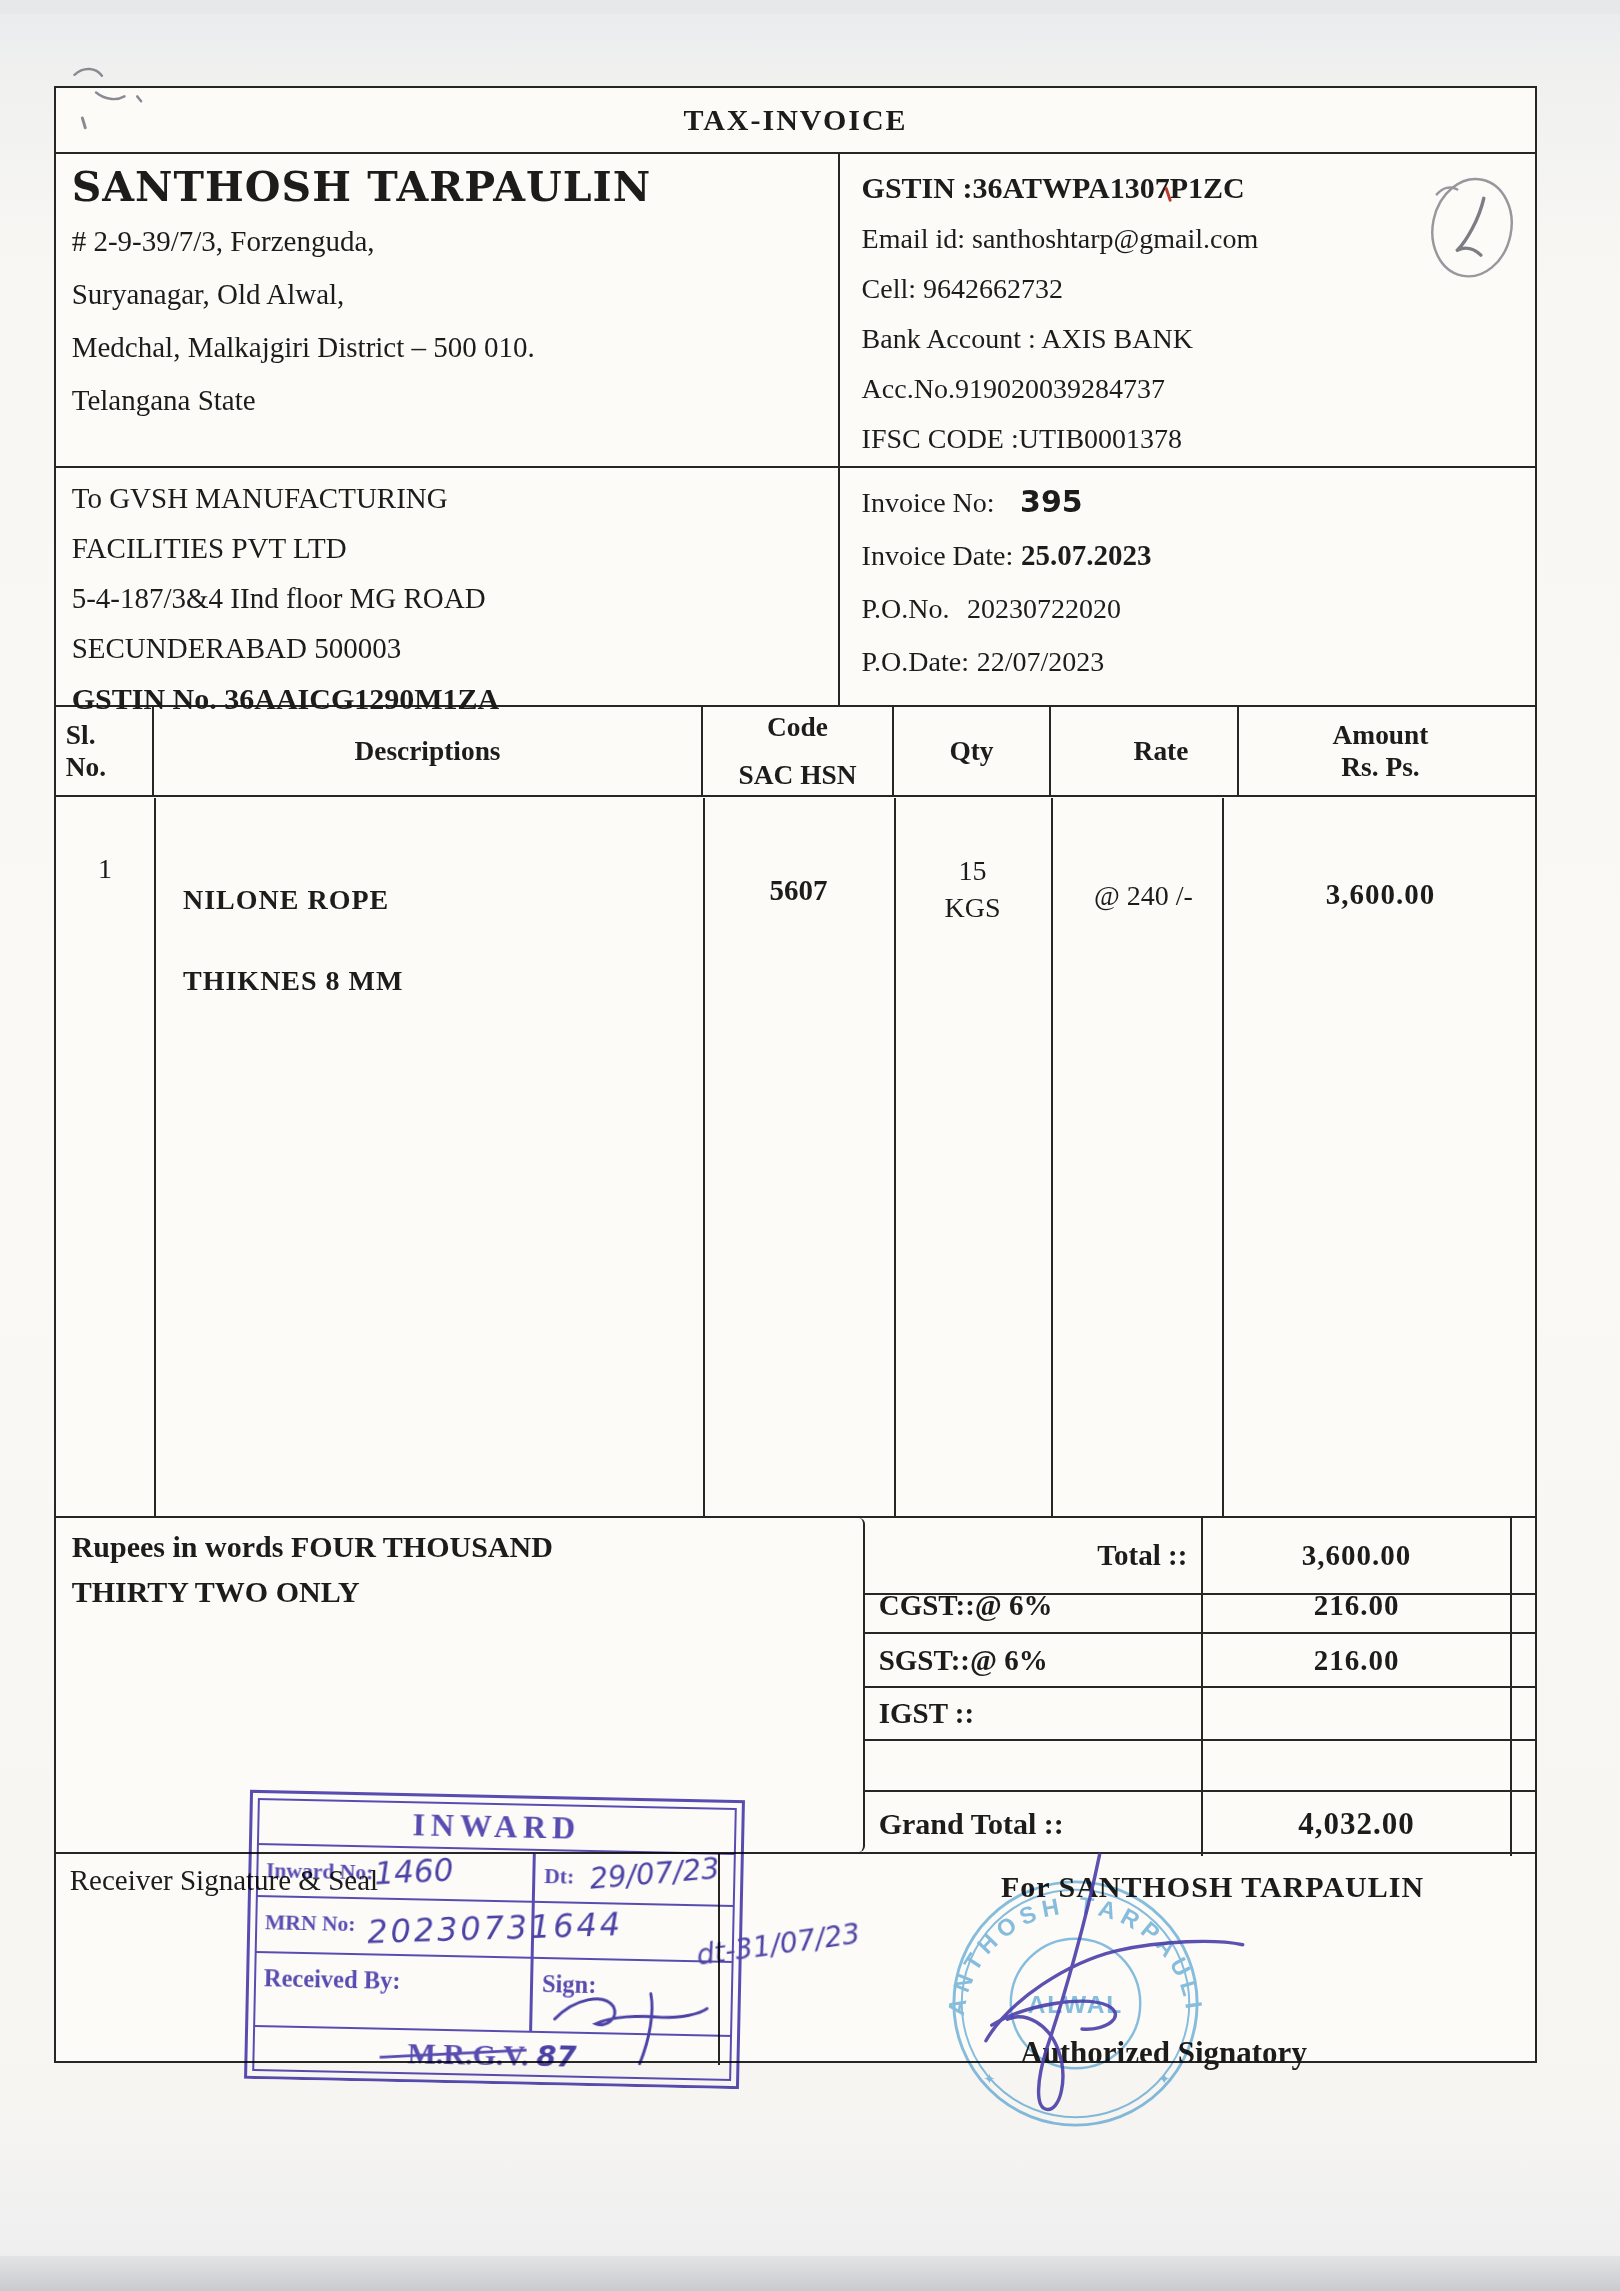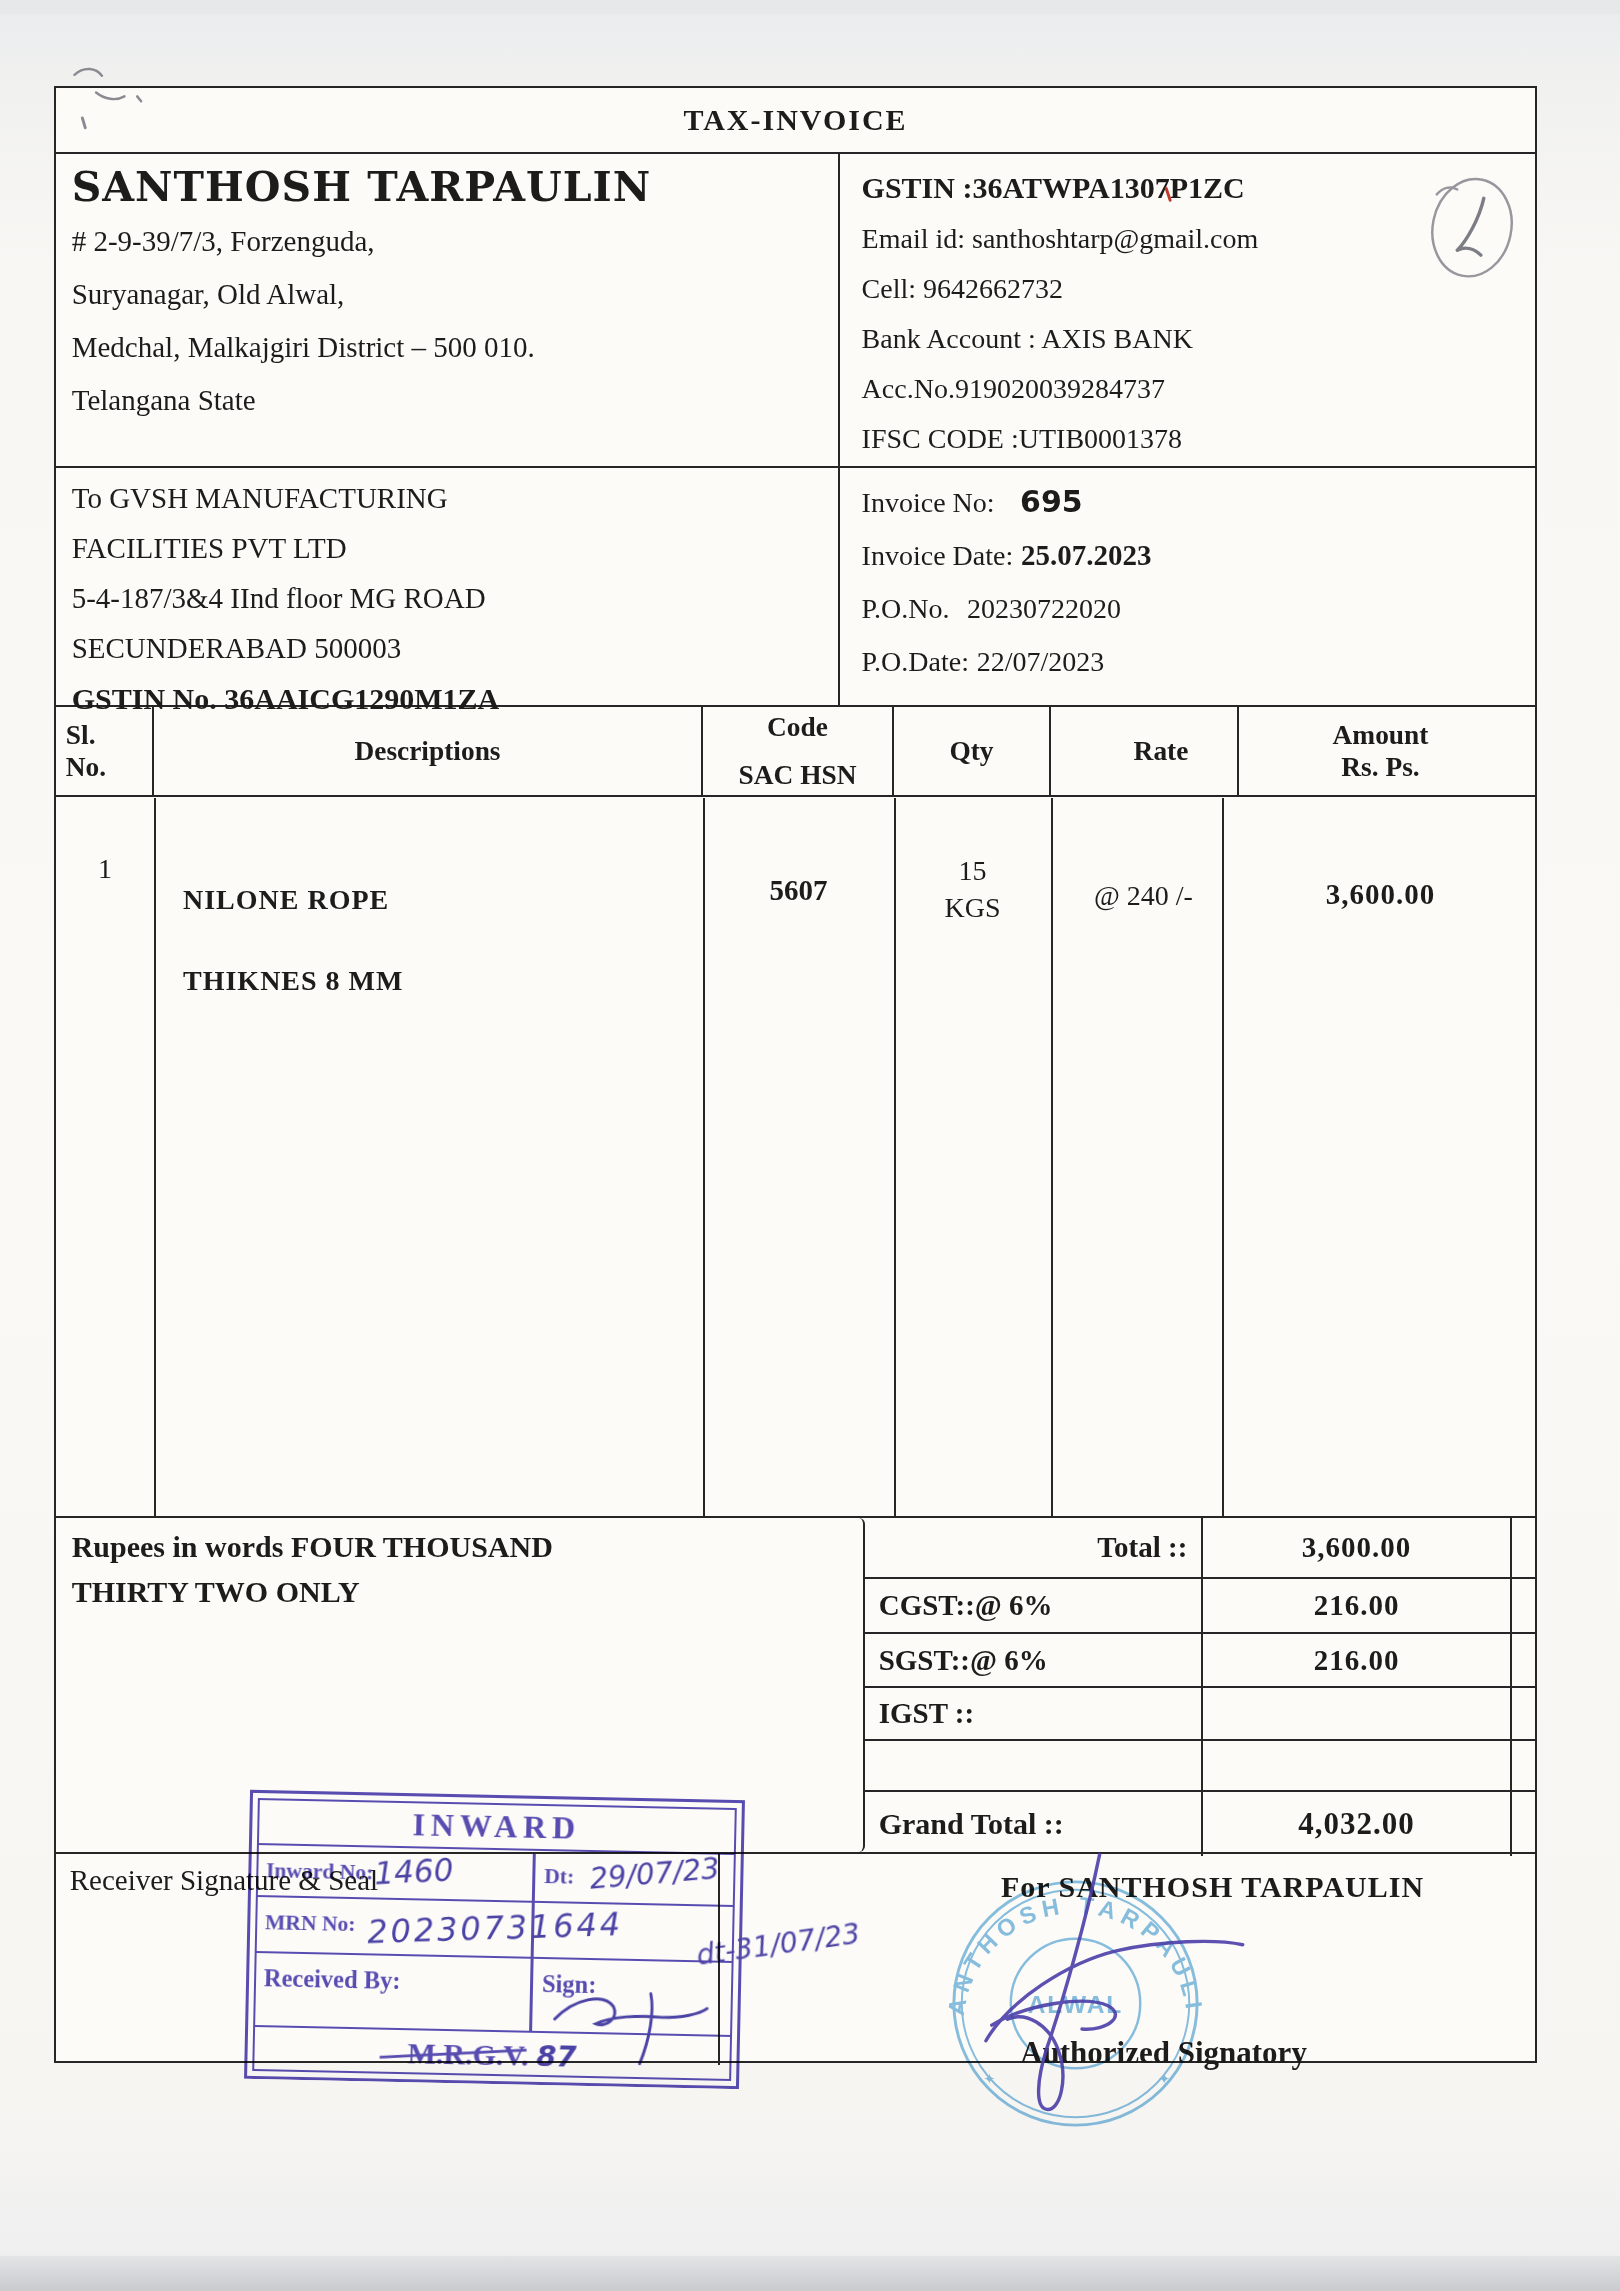--- a/index.html
+++ b/index.html
@@ -121,21 +121,21 @@
     <div class="sec sec-buyer">
       <div class="cell-left">
         <div class="buyer-line">To GVSH MANUFACTURING</div>
         <div class="buyer-line">FACILITIES PVT LTD</div>
         <div class="buyer-line">5-4-187/3&amp;4 IInd floor  MG ROAD</div>
         <div class="buyer-line">SECUNDERABAD 500003</div>
         <div class="buyer-gstin">GSTIN No. 36AAICG1290M1ZA</div>
       </div>
       <div class="cell-right">
         <div class="meta-line">
-          <span class="meta-label">Invoice No:</span><span class="v-invno">695</span>
+          <span class="meta-label">Invoice No:</span><span class="v-invno">395</span>
         </div>
         <div class="meta-line">
           <span class="meta-label">Invoice Date:</span><span class="v-invdate">25.07.2023</span>
         </div>
         <div class="meta-line">
           <span class="meta-label">P.O.No.</span><span class="v-po">20230722020</span>
         </div>
         <div class="meta-line">
           <span class="meta-label">P.O.Date:</span><span class="v-podate">22/07/2023</span>
         </div>
@@ -211,21 +211,21 @@
           </div>
         </div>
       </div>
     </div>
 
     <div class="sec sec-totals">
       <div class="words-cell">
         <div class="words-l">Rupees in words FOUR  THOUSAND</div>
         <div class="words-l">THIRTY TWO ONLY</div>
       </div>
-      <div class="trow trow-b" style="top:0;height:61px">
+      <div class="trow trow-b" style="top:0;height:77px">
         <div class="t-label ra">Total ::</div>
         <div class="t-value">3,600.00</div>
       </div>
       <div class="trow trow-b" style="top:61px;height:55px">
         <div class="t-label">CGST::@ 6%</div>
         <div class="t-value">216.00</div>
       </div>
       <div class="trow trow-b" style="top:116px;height:54px">
         <div class="t-label">SGST::@ 6%</div>
         <div class="t-value">216.00</div>

